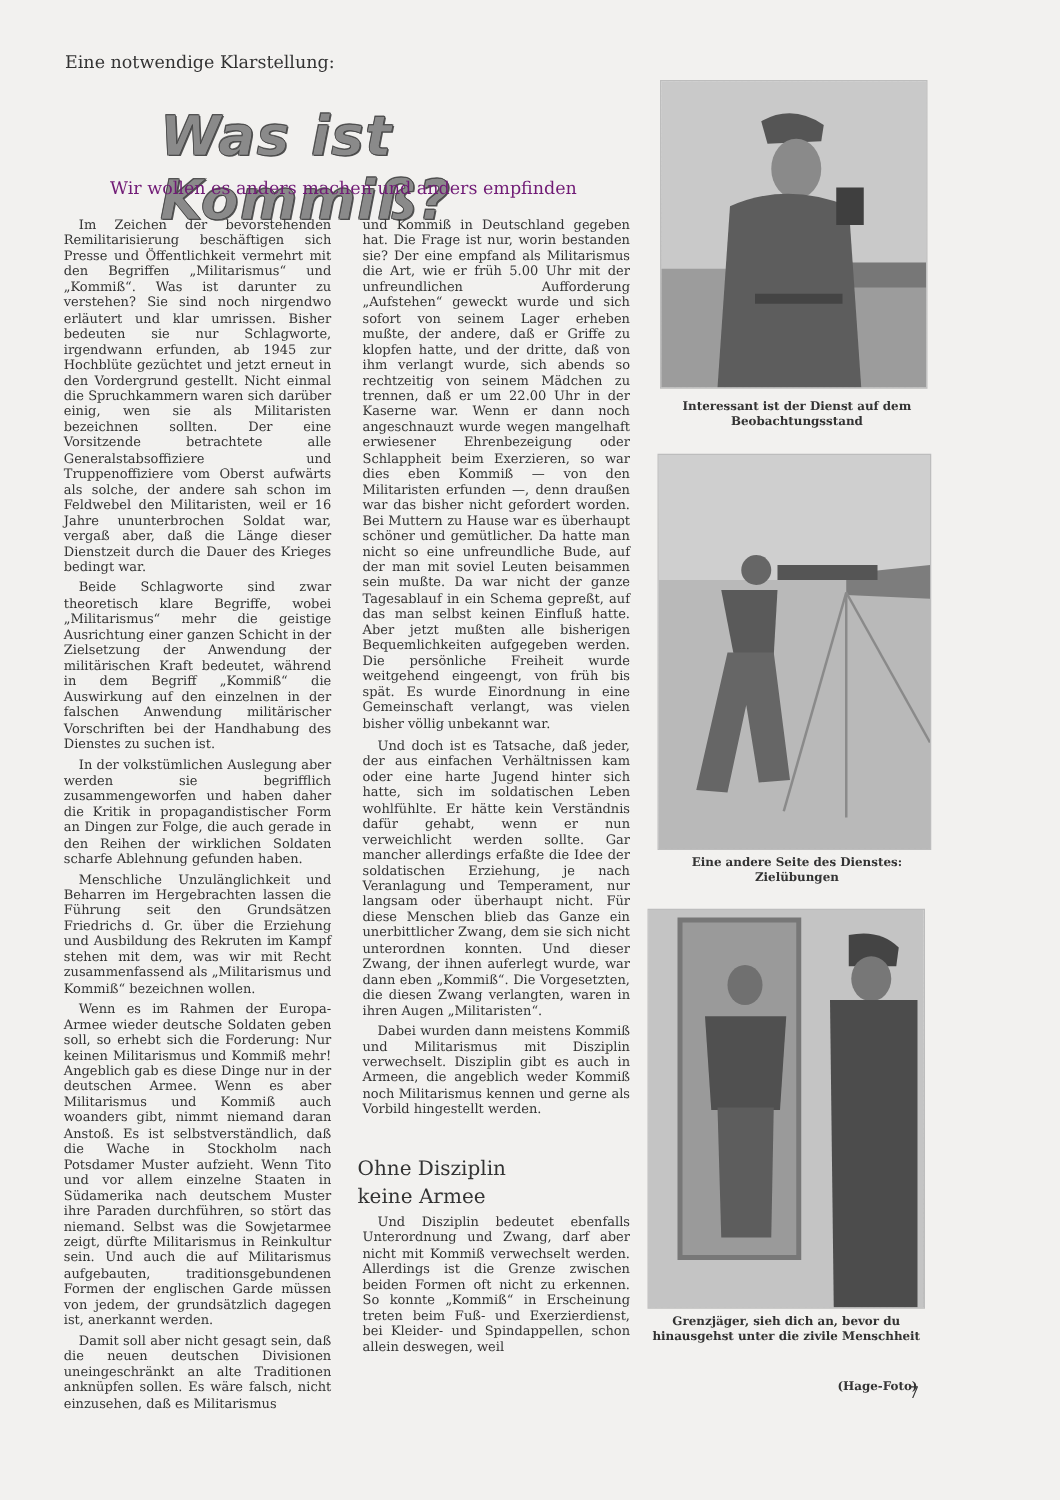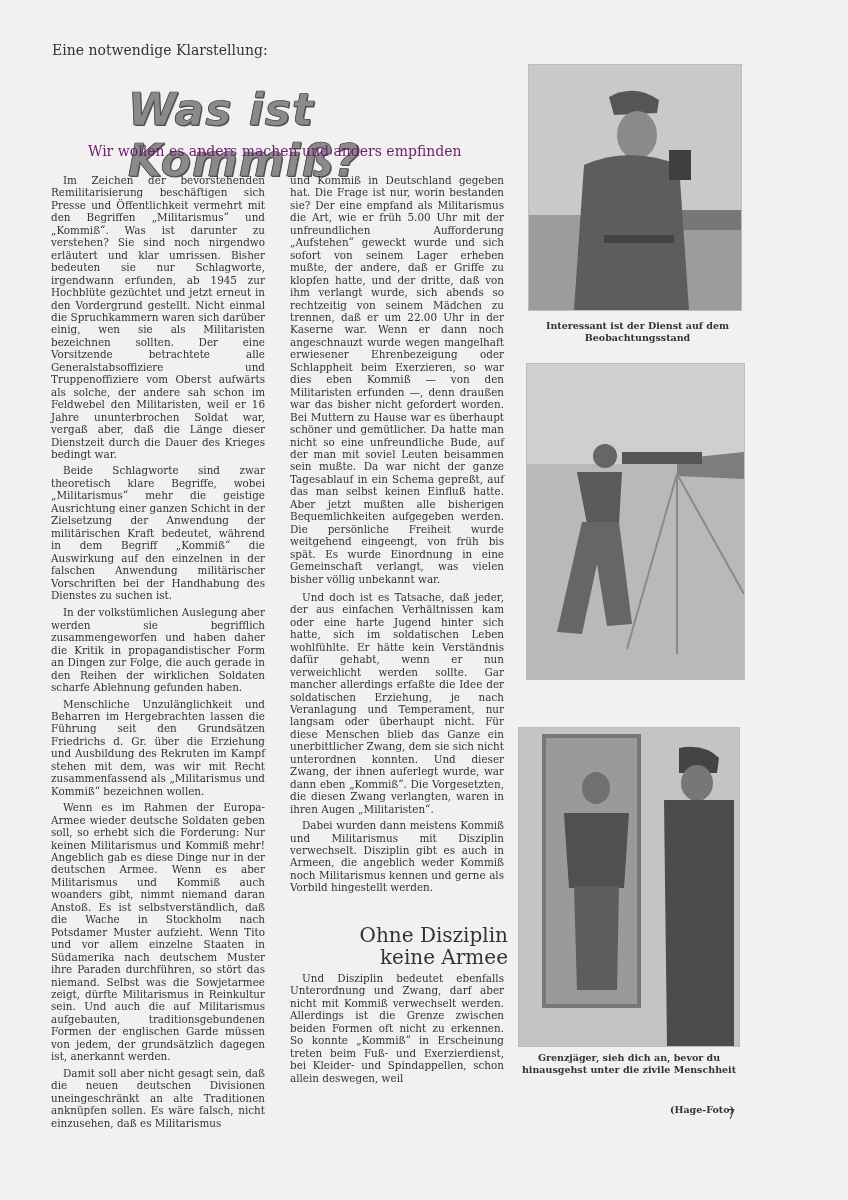--- a/index.html
+++ b/index.html
@@ -30,22 +30,22 @@
     font-family: "DejaVu Serif", serif; font-size: 10.4px; line-height: 12.45px;
     text-align: justify; color: #333;
   }
   .col p { margin: 4px; text-indent: 12px; hyphens: manual; }
   .col p + p { margin-top: 0; }
   .col-1 { left: 47px; width: 222px; }
   .col-2 { left: 286px; width: 222px; }
   .col-2b { left: 286px; width: 222px; top: 968px; }
   .col-2 p.gap { margin-top: 6px; }
   .section-head {
-    position: absolute; left: 286px; top: 924px; width: 222px; text-align: right;
-    font-family: "DejaVu Serif", serif; font-size: 20px; line-height: 22px; color: #333;
+    position: absolute; left: 286px; top: 924px; width: 222px; text-align: left;
+    font-family: "DejaVu Serif", serif; font-size: 16px; line-height: 22px; color: #333;
   }
   .photo {
     position: absolute; border: 1px solid #bdbdbd;
     background:
       repeating-linear-gradient(37deg, rgba(0,0,0,0.03) 0 1px, transparent 1px 3px),
       linear-gradient(180deg, #d6d6d6, #a9a9a9);
     overflow: hidden;
   }
   .photo-1 { left: 528px; top: 64px; width: 212px; height: 245px; }
   .photo-2 { left: 526px; top: 363px; width: 217px; height: 315px; }
@@ -123,20 +123,21 @@
       <path d="M150 95 L217 88 L217 115 L150 112 Z" fill="#7d7d7d"></path>
       <rect x="95" y="88" width="80" height="12" fill="#555"></rect>
       <line x1="150" y1="110" x2="100" y2="285" stroke="#8a8a8a" stroke-width="2"></line>
       <line x1="150" y1="110" x2="150" y2="290" stroke="#8a8a8a" stroke-width="2"></line>
       <line x1="150" y1="110" x2="217" y2="230" stroke="#8a8a8a" stroke-width="2"></line>
       <ellipse cx="78" cy="92" rx="12" ry="12" fill="#666"></ellipse>
       <path d="M50 108 L95 108 L92 160 L60 160 Z" fill="#5a5a5a"></path>
       <path d="M55 158 L92 158 L105 260 L80 262 L70 200 L55 270 L30 268 Z" fill="#666"></path>
     </svg>
   </div>
+  <div class="caption cap-2">Eine andere Seite des Dienstes: Zielübungen</div>
   <div class="credit credit-2">(Foto: Roden)</div>
 
   <div class="photo photo-3">
     <svg viewBox="0 0 220 318" preserveAspectRatio="none">
       <rect x="0" y="0" width="220" height="318" fill="#c4c4c4"></rect>
       <rect x="25" y="8" width="95" height="270" fill="#9a9a9a" stroke="#777" stroke-width="4"></rect>
       <ellipse cx="77" cy="60" rx="14" ry="16" fill="#707070"></ellipse>
       <path d="M45 85 L110 85 L105 160 L50 160 Z" fill="#505050"></path>
       <path d="M55 158 L100 158 L98 262 L58 262 Z" fill="#5d5d5d"></path>
       <path d="M160 20 Q185 15 200 30 L198 45 L160 45 Z" fill="#444"></path>

